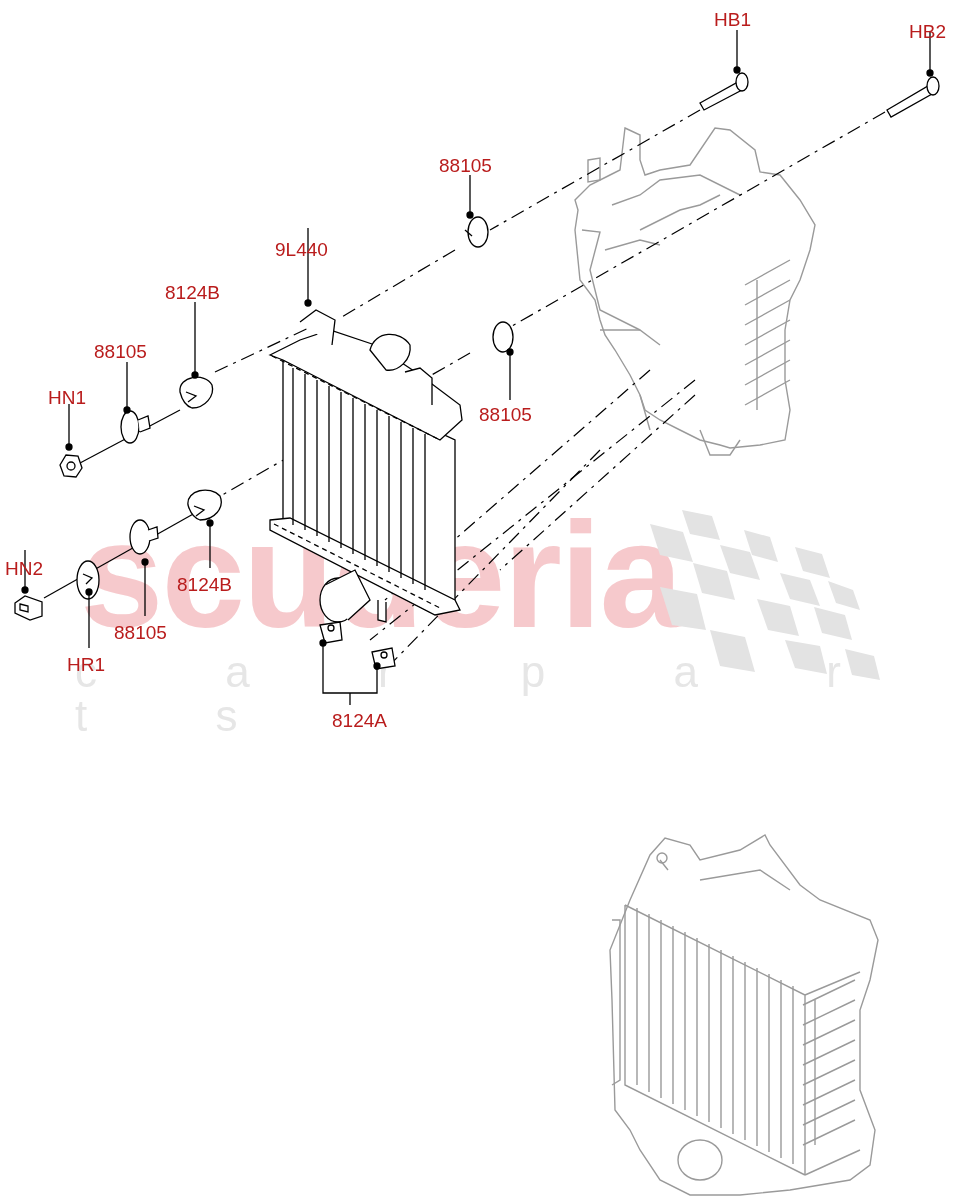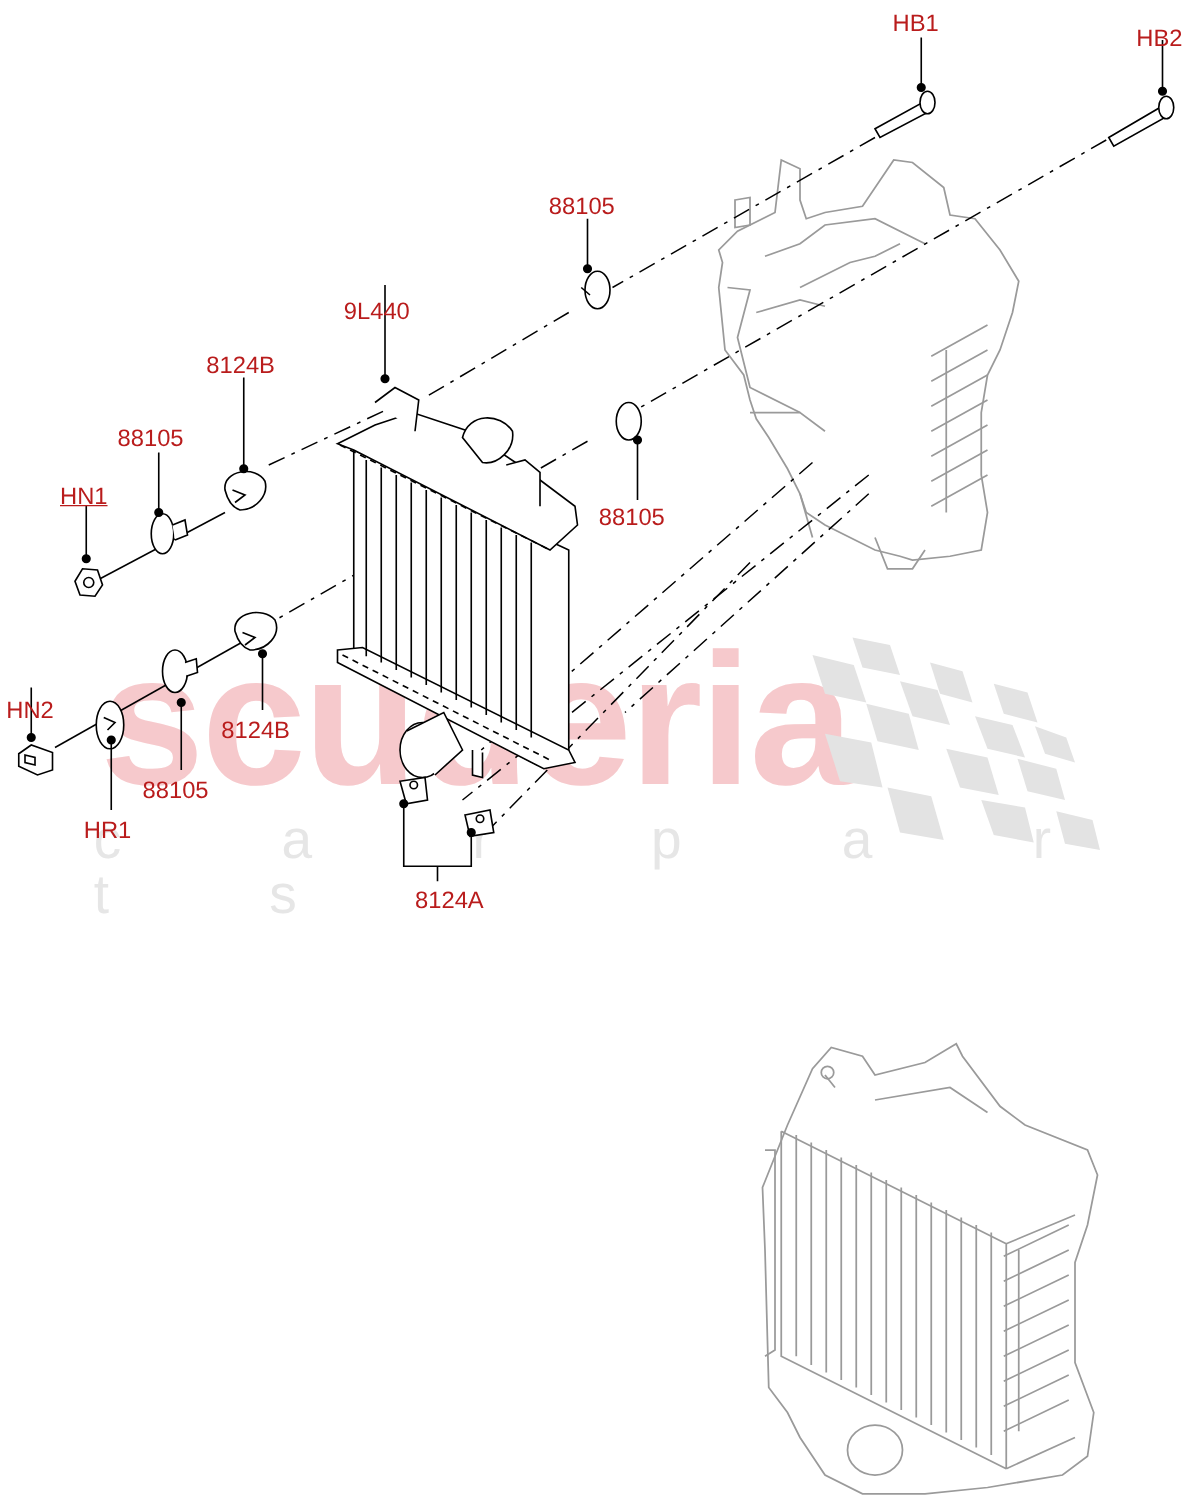--- a/index.html
+++ b/index.html
@@ -182,19 +182,19 @@
       <circle cx="377" cy="666" r="3"></circle>
   </g>
 </svg>
 
 <div class="lbl" style="left:714px; top:10px;">HB1</div>
 <div class="lbl" style="left:909px; top:22px;">HB2</div>
 <div class="lbl" style="left:439px; top:156px;">88105</div>
 <div class="lbl" style="left:275px; top:209px;margin-top:31px;">9L440</div>
 <div class="lbl" style="left:165px; top:283px;">8124B</div>
 <div class="lbl" style="left:94px; top:342px;">88105</div>
-<div class="lbl" style="left:48px; top:388px;text-decoration:underline;">HN1</div>
+<div class="lbl" style="left:48px; top:388px;">HN1</div>
 <div class="lbl" style="left:479px; top:405px;">88105</div>
 <div class="lbl" style="left:5px; top:559px;">HN2</div>
 <div class="lbl" style="left:177px; top:575px;">8124B</div>
 <div class="lbl" style="left:114px; top:623px;">88105</div>
 <div class="lbl" style="left:67px; top:655px;">HR1</div>
 <div class="lbl" style="left:332px; top:711px;">8124A</div>
 
 </body></html>

